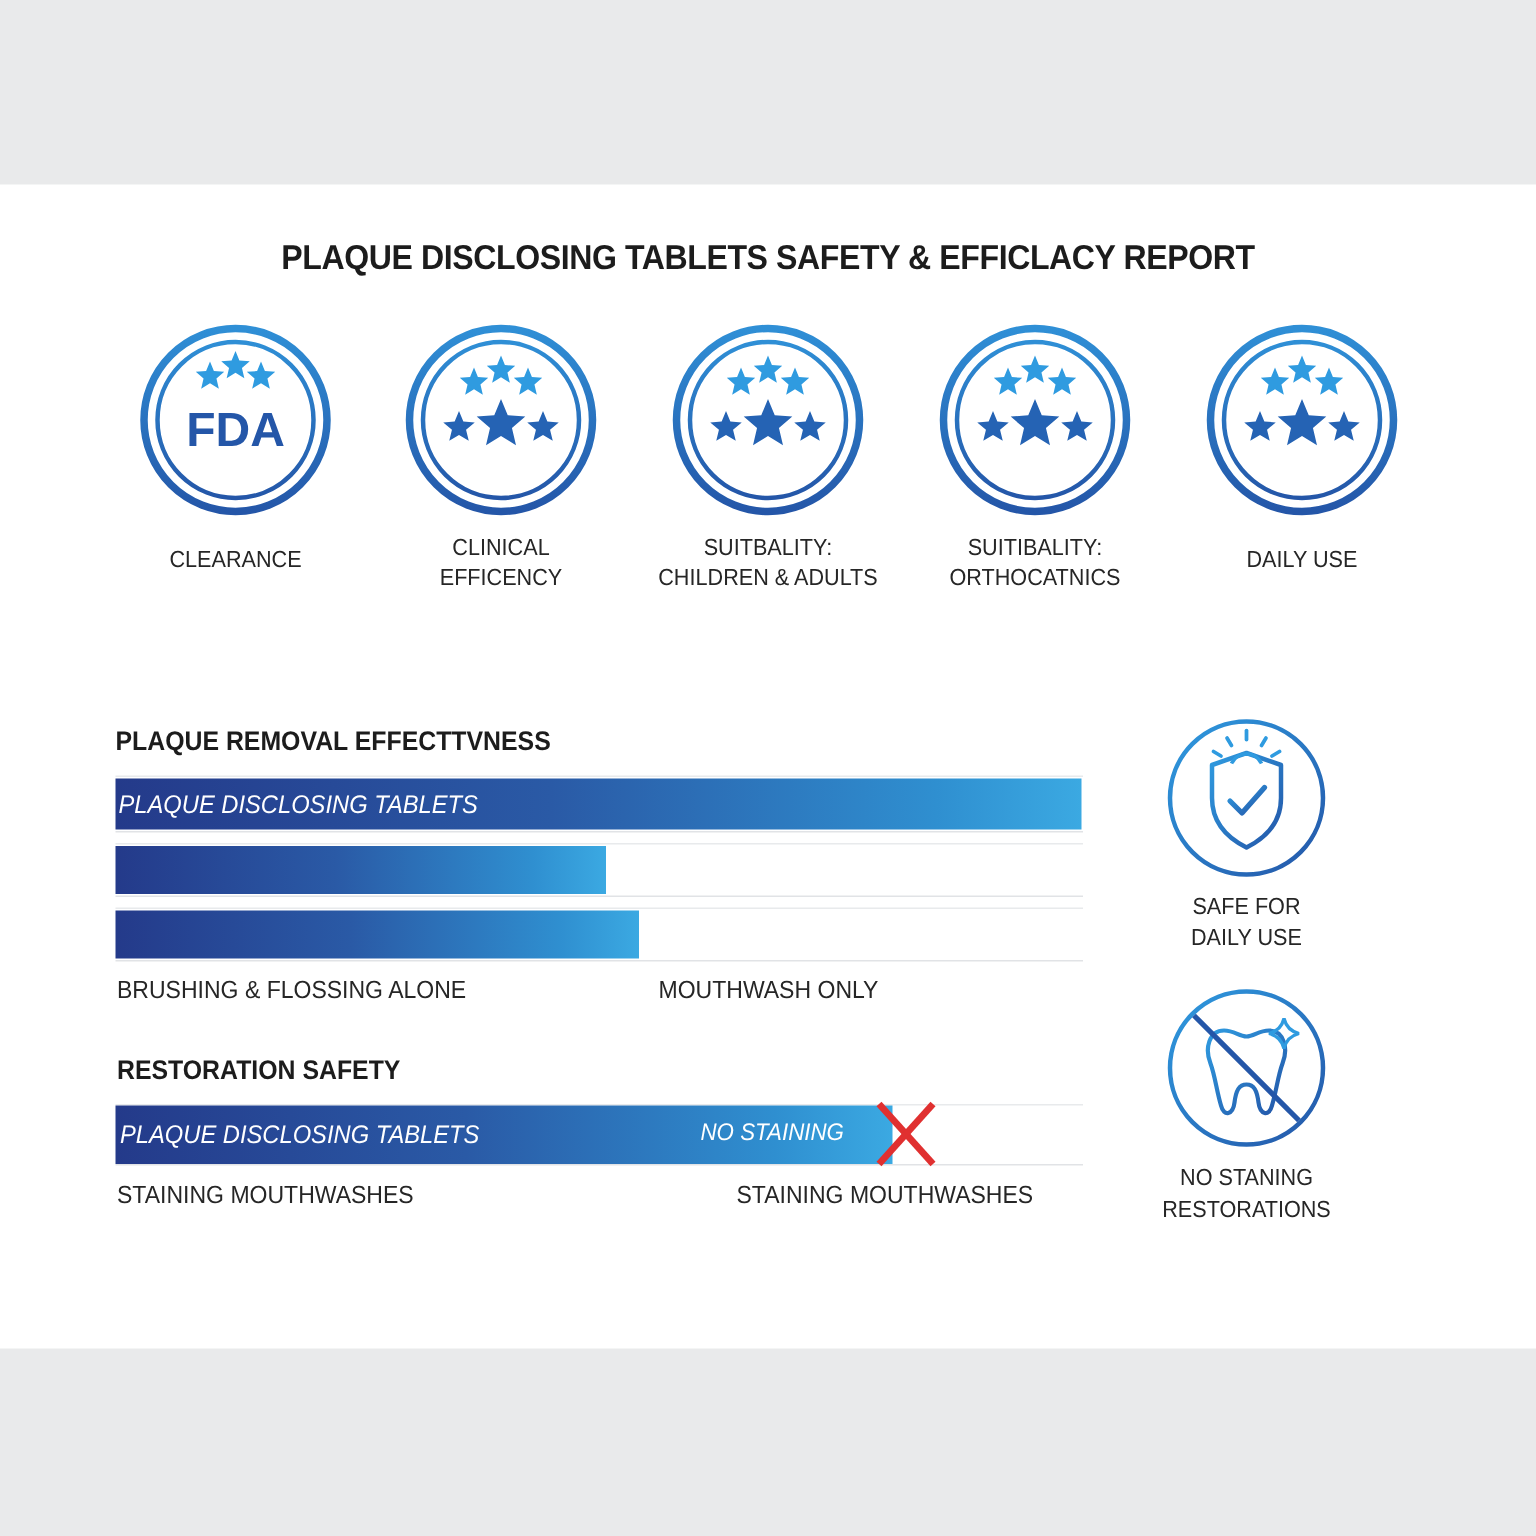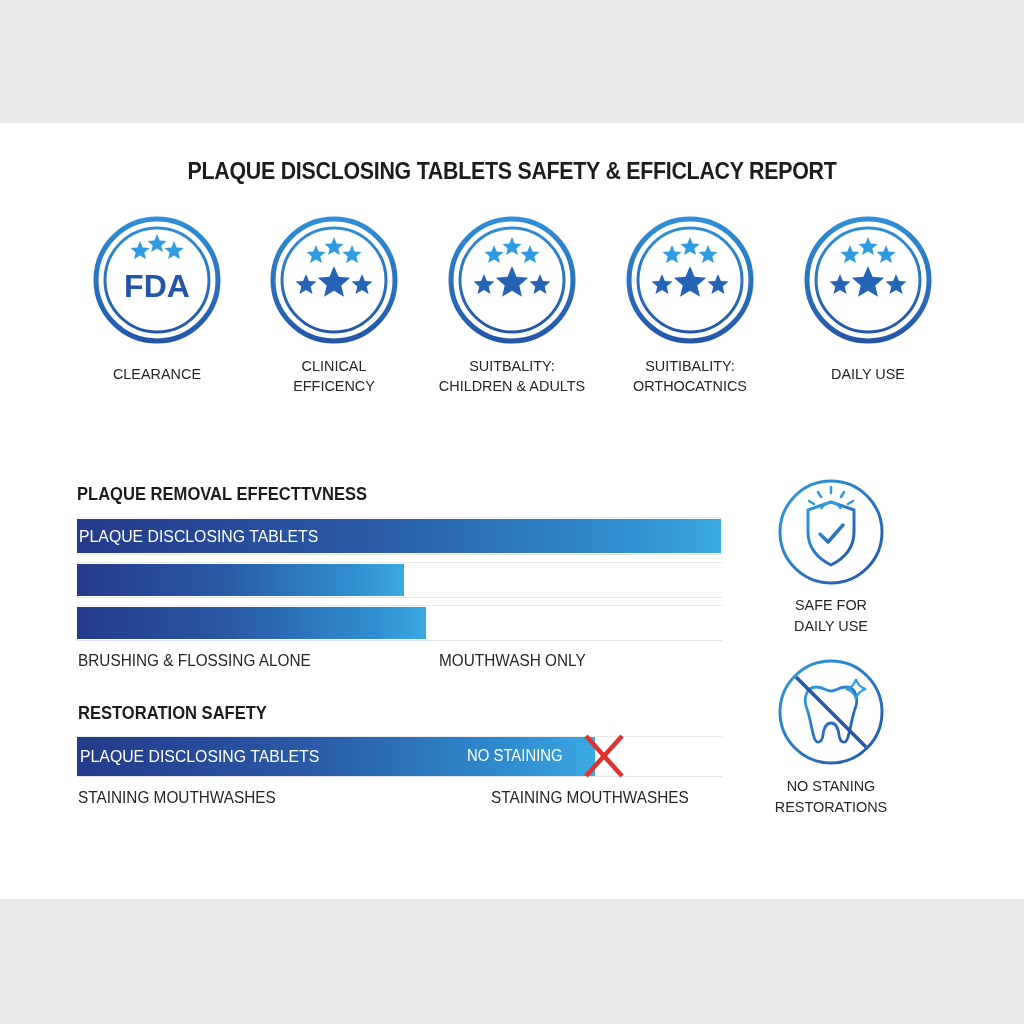--- a/index.html
+++ b/index.html
@@ -30,20 +30,21 @@
     position:absolute; font-size:18px; font-weight:bold; color:#1c1c1c;
     transform:scaleX(0.92); transform-origin:0 0;
   }
   .track {
     position:absolute; border-bottom:1.5px solid #e1e3e6; border-top:1.5px solid #e8eaec;
     box-sizing:border-box;
   }
   .bar {
     position:absolute; box-sizing:border-box;
     background:linear-gradient(90deg,#243a8a 0%, #2a5aa6 45%, #2f8fd0 85%, #3ba9e2 100%);
+    font-style:italic;
   }
   .bar-label {
     position:absolute; color:#ffffff; font-size:17px; white-space:nowrap;
     transform:scaleX(0.93); transform-origin:0 50%;
   }
   .axis-label {
     position:absolute; font-size:16.5px; color:#262626; white-space:nowrap;
     transform:scaleX(0.93); transform-origin:0 0;
   }
   .side-icon { position:absolute; width:110px; height:110px; }

